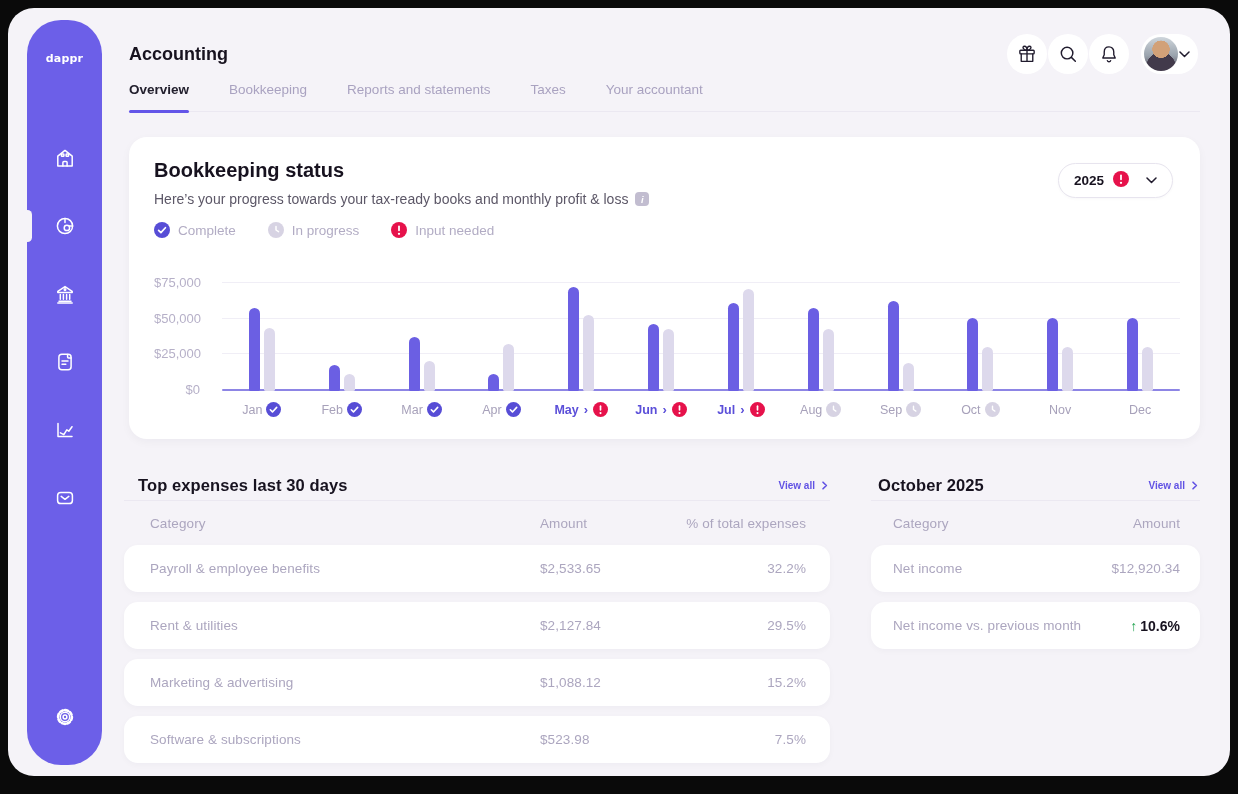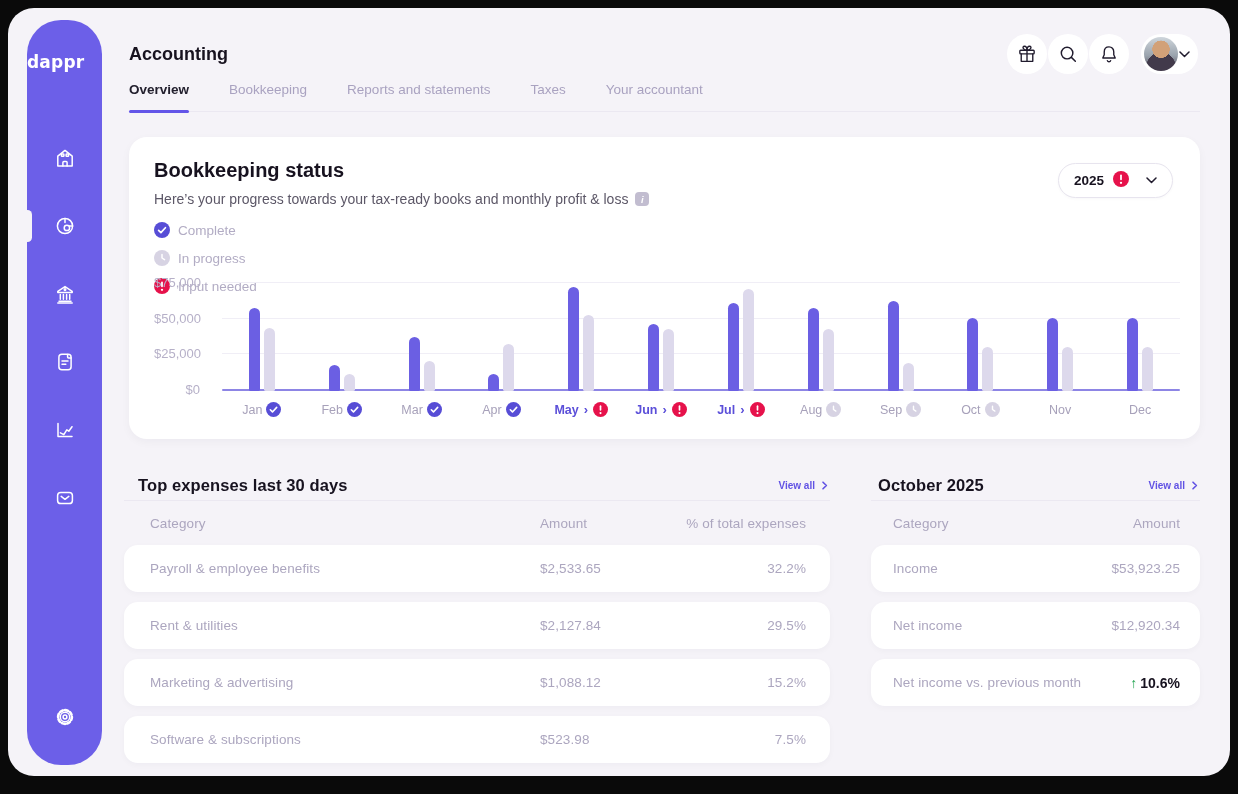--- a/index.html
+++ b/index.html
@@ -5,22 +5,22 @@
   * { margin:0; padding:0; box-sizing:border-box; }
   html,body { width:1238px; height:794px; }
   body { background:#0a0a0a; font-family:"Liberation Sans", sans-serif; position:relative; overflow:hidden; }
 
   .app { position:absolute; left:8px; top:8px; width:1222px; height:768px;
          background:#F5F3F8; border-radius:26px; overflow:hidden; }
 
   
   .sidebar { position:absolute; left:19px; top:12px; width:75px; height:745px;
              background:#6C5FE8; border-radius:34px; }
-  .logo { position:absolute; top:32px; left:0; right:0; text-align:left;
-          color:#fff; font-weight:700; font-size:17px; letter-spacing:.2px;
+  .logo { position:absolute; top:32px; left:0; right:0; text-align:center;
+          color:#fff; font-weight:700; font-size:11px; letter-spacing:.2px;
           font-family:"DejaVu Sans", sans-serif; }
   .active-pill { position:absolute; left:-4px; top:190px; width:9px; height:32px;
                  background:#F5F3F8; border-radius:5px; }
   .nav { position:absolute; top:126px; left:0; right:0; display:flex; flex-direction:column; align-items:center; gap:44px; }
   .nav-btn { width:24px; height:24px; background:none; border:none; cursor:pointer; display:flex; align-items:center; justify-content:center; }
   .nav-btn svg { display:block; }
   .settings-slot { position:absolute; bottom:36px; left:0; right:0; display:flex; justify-content:center; }
 
   
   .page-title { position:absolute; left:121px; top:36px; font-size:18px; font-weight:700; color:#17121F; }
@@ -43,21 +43,21 @@
   .tab.active .tab-underline { position:absolute; left:0; right:0; bottom:-2px; height:3px;
                                background:#6355E8; border-radius:2px; }
 
   
   .card { position:absolute; left:121px; top:129px; width:1071px; height:302px;
           background:#fff; border-radius:18px; box-shadow:0 3px 10px rgba(35,28,60,.04); }
   .bk-title { position:absolute; left:25px; top:22px; font-size:20px; font-weight:700; color:#17121F; }
   .bk-sub { position:absolute; left:25px; top:54px; font-size:14px; color:#5C5767; display:flex; align-items:center; gap:7px; }
   .info-chip { display:inline-flex; width:14px; height:14px; border-radius:4px; background:#C2BDD0;
                color:#fff; font-size:9.5px; font-weight:700; align-items:center; justify-content:center; font-style:italic; }
-  .legend { position:absolute; left:25px; top:85px; display:flex; gap:12px;flex-direction:column; }
+  .legend { position:absolute; left:25px; top:85px; display:flex; gap:32px; }
   .legend-item { display:flex; align-items:center; gap:8px; font-size:13.5px; color:#B2ACC4; }
 
   .year-select { position:absolute; right:27px; top:26px; height:35px; background:#fff;
                  border:1px solid #E7E4EE; border-radius:18px; cursor:pointer;
                  display:flex; align-items:center; gap:9px; padding:12px 15px; box-shadow:0 1px 3px rgba(35,28,60,.03); }
   .year-select .year { font-size:13.5px; font-weight:700; color:#17121F; }
   .year-select .chev { margin-left:8px; display:flex; }
 
   
   .ylab { position:absolute; left:25px; width:46px; text-align:right; font-size:13px; color:#B6B0C8; }
@@ -435,24 +435,20 @@
             <path d="m4 2.2 3.4 3.3L4 8.8"></path>
           </svg>
       </button>
     </div>
     <div class="table-head" id="sum-head">
         <span class="cell">Category</span>
         <span class="cell num">Amount</span>
       </div>
     <div id="sum-rows">
         <div class="row-card">
-          <span class="cell">Income</span>
-          <span class="cell num">$53,923.25</span>
-        </div>
-        <div class="row-card">
           <span class="cell">Net income</span>
           <span class="cell num">$12,920.34</span>
         </div>
         <div class="row-card">
           <span class="cell">Net income vs. previous month</span>
           <span class="trend">
             <span class="arrow">↑</span>
             <b>10.6%</b>
           </span>
         </div>

